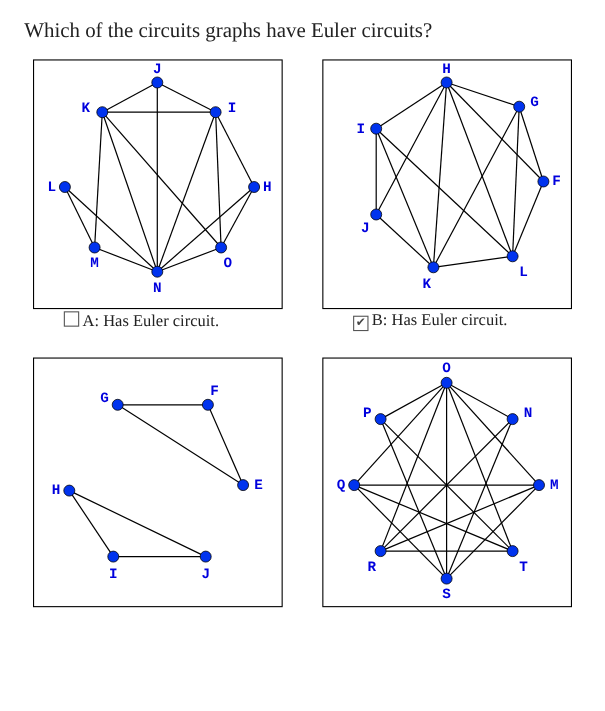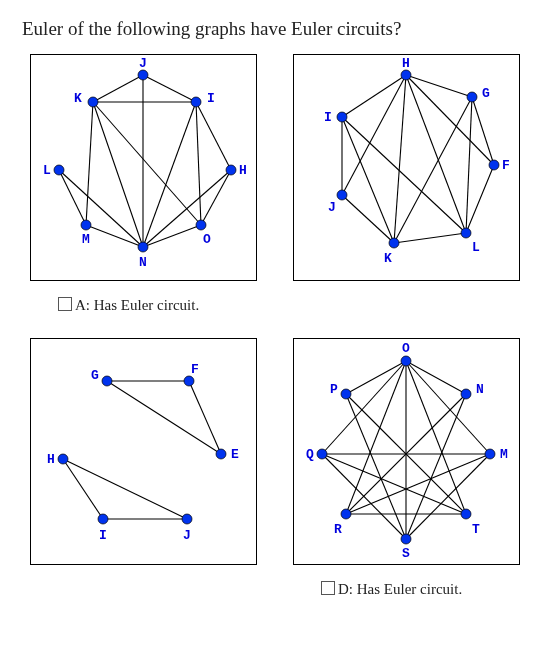--- a/index.html
+++ b/index.html
@@ -39,21 +39,21 @@
     position: absolute;
     font-family: "Courier New", monospace;
     font-weight: bold;
     font-size: 13px;
     color: #0000dd;
     transform: translate(-50%, -50%);
     pointer-events: none;
   }
   .cap {
     font-size: 15px;
-    margin-top: 16px;
+    margin-top: 2px;
     text-align: left;
     padding-left: 36px;
   }
   .cb {
     display: inline-block;
     width: 12px;
     height: 12px;
     border: 1.2px solid #555;
     vertical-align: -1px;
     margin-right: 3px;
@@ -61,21 +61,21 @@
     line-height: 11px;
     text-align: center;
     background: #fff;
     color: #444;
     font-family: sans-serif;
   }
 </style>
 </head>
 <body>
 
-<div class="question">Euler of the following graphs have Euler circuits?</div>
+<div class="question">Which of the circuits graphs have Euler circuits?</div>
 
 <div class="grid">
 
   <div class="cell">
     <div class="card">
         <svg>
           <line x1="112" y1="20" x2="62" y2="47" stroke="#000" stroke-width="1.1"></line>
           <line x1="112" y1="20" x2="165" y2="47" stroke="#000" stroke-width="1.1"></line>
           <line x1="112" y1="20" x2="112" y2="192" stroke="#000" stroke-width="1.1"></line>
           <line x1="62" y1="47" x2="165" y2="47" stroke="#000" stroke-width="1.1"></line>
@@ -139,20 +139,21 @@
           <circle cx="172" cy="178" r="5" fill="#0033ee" stroke="#000" stroke-width="0.7"></circle>
         </svg>
         <span class="vlabel" style="left: 112px; top: 8px;">H</span>
         <span class="vlabel" style="left: 34px; top: 62px;">I</span>
         <span class="vlabel" style="left: 192px; top: 38px;">G</span>
         <span class="vlabel" style="left: 38px; top: 152px;">J</span>
         <span class="vlabel" style="left: 212px; top: 110px;">F</span>
         <span class="vlabel" style="left: 94px; top: 203px;">K</span>
         <span class="vlabel" style="left: 182px; top: 192px;">L</span>
       </div>
+    <div class="cap"><span class="cb" style="background: rgb(255, 255, 255);">✔</span><span>B</span>: <span>Has Euler circuit.</span></div>
   </div>
 
   <div class="cell">
     <div class="card">
         <svg>
           <line x1="76" y1="42" x2="158" y2="42" stroke="#000" stroke-width="1.1"></line>
           <line x1="158" y1="42" x2="190" y2="115" stroke="#000" stroke-width="1.1"></line>
           <line x1="76" y1="42" x2="190" y2="115" stroke="#000" stroke-width="1.1"></line>
           <line x1="32" y1="120" x2="72" y2="180" stroke="#000" stroke-width="1.1"></line>
           <line x1="72" y1="180" x2="156" y2="180" stroke="#000" stroke-width="1.1"></line>
@@ -204,16 +205,15 @@
         </svg>
         <span class="vlabel" style="left: 112px; top: 9px;">O</span>
         <span class="vlabel" style="left: 40px; top: 50px;">P</span>
         <span class="vlabel" style="left: 186px; top: 50px;">N</span>
         <span class="vlabel" style="left: 16px; top: 115px;">Q</span>
         <span class="vlabel" style="left: 210px; top: 115px;">M</span>
         <span class="vlabel" style="left: 44px; top: 190px;">R</span>
         <span class="vlabel" style="left: 182px; top: 190px;">T</span>
         <span class="vlabel" style="left: 112px; top: 214px;">S</span>
       </div>
-    <div class="cap"><span class="cb"></span><span>D</span>: <span>Has Euler circuit.</span></div>
   </div>
 
 </div>
 
 </body></html>

